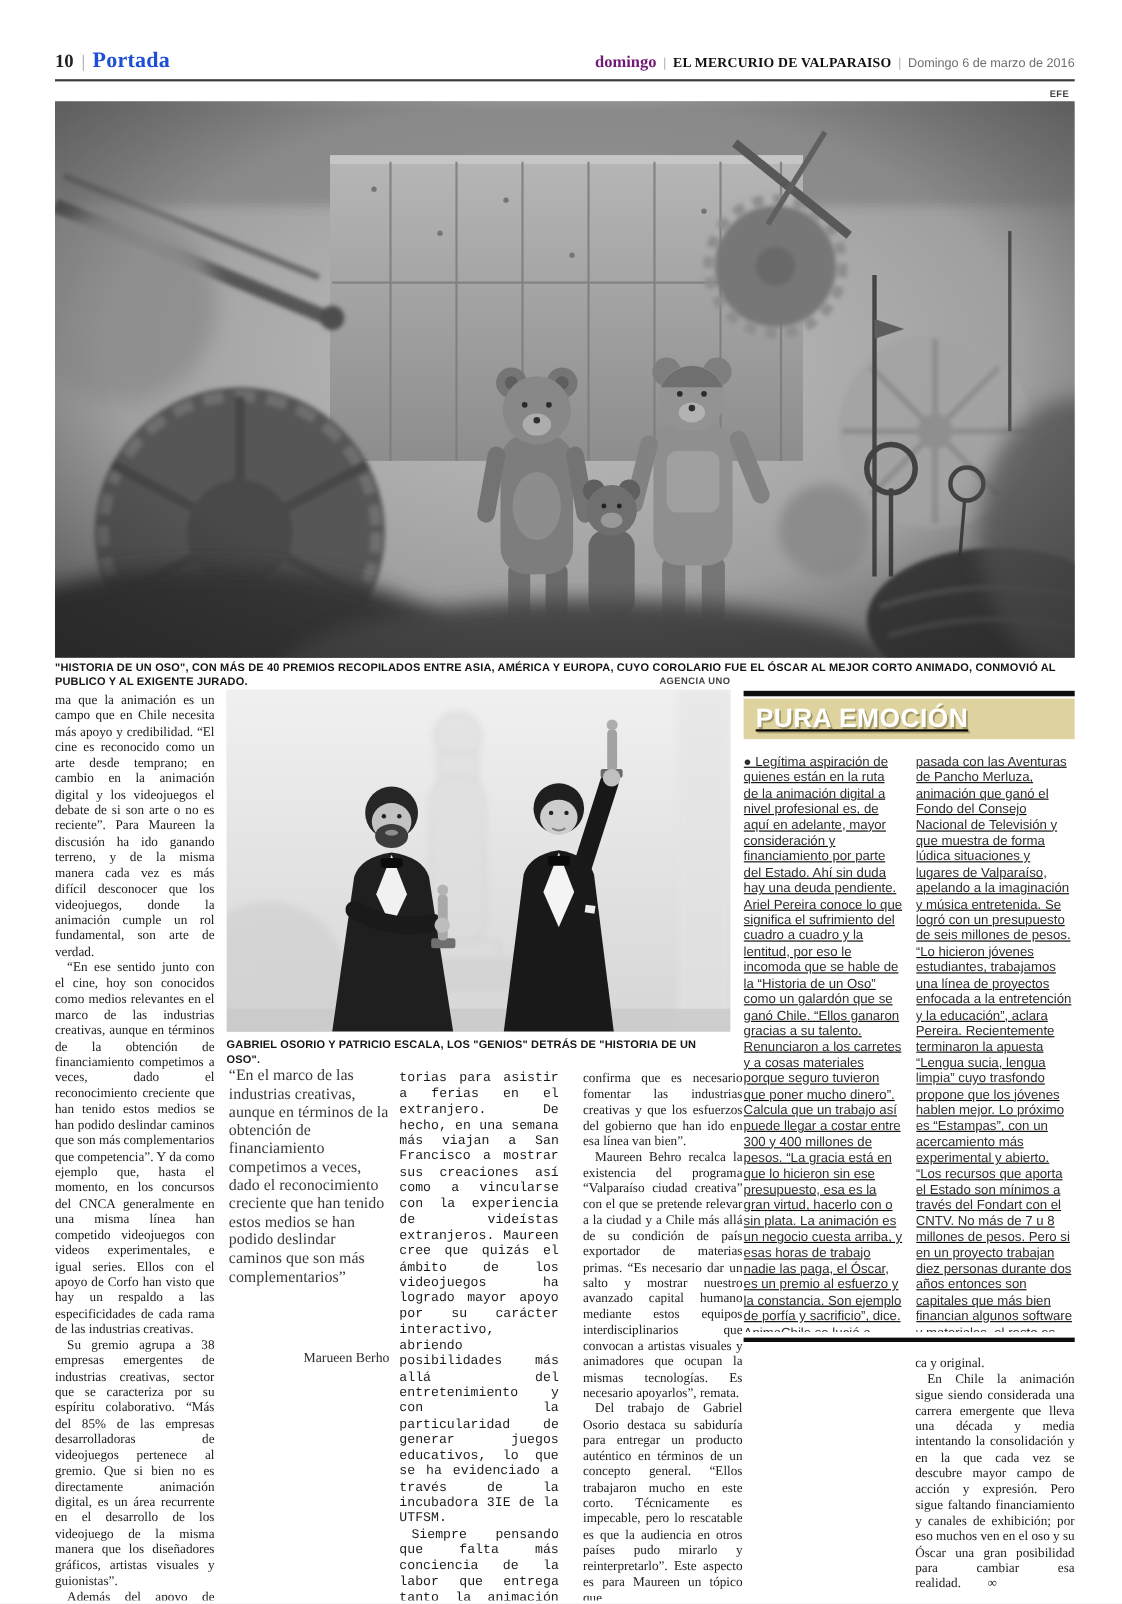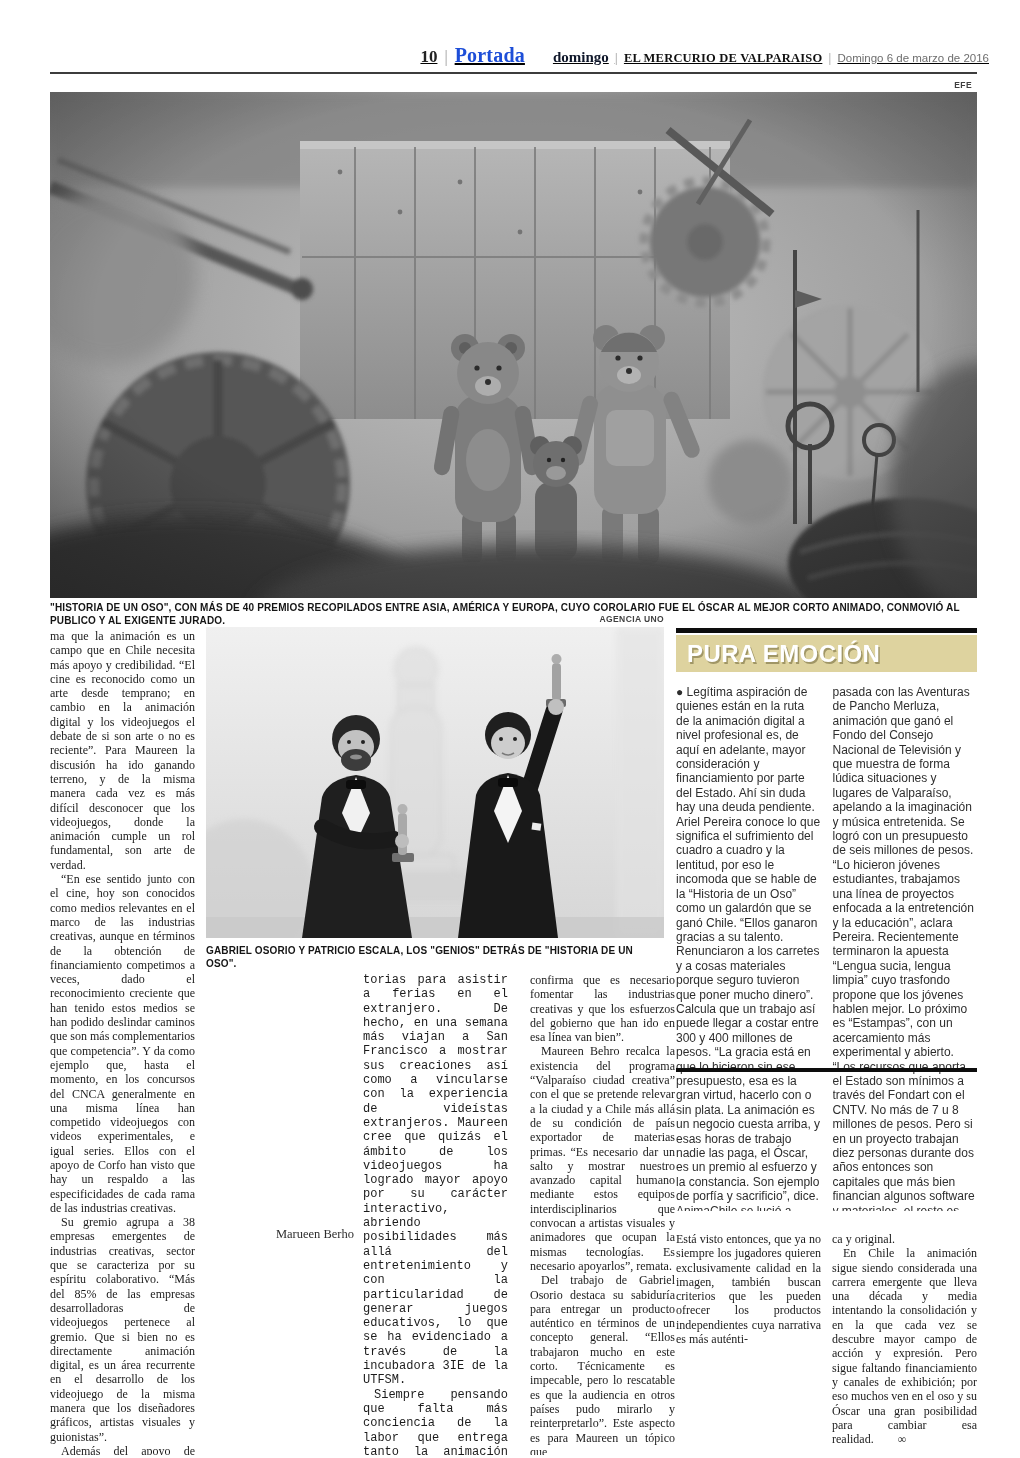--- a/index.html
+++ b/index.html
@@ -2,21 +2,21 @@
 <html lang="es"><head>
 <meta charset="utf-8">
 <style>
   html,body { margin:0; padding:0; background:#e9e9e9; }
   .page {
     position:relative; width:1020px; height:1458px; margin:0 auto;
     background:#ffffff; overflow:hidden;
     font-family:"Liberation Serif", serif;
   }
   
-  .hdr { position:absolute; left:62px; top:44px; width:927px; display:flex; justify-content:flex-end; align-items:baseline;text-decoration:underline; }
+  .hdr { position:absolute; left:50px; top:44px; width:927px; display:flex; justify-content:space-between; align-items:baseline; }
   .hdr-left { display:flex; align-items:baseline; gap:7px; }
   .hdr-pageno { font:700 17px "Liberation Serif", serif; color:#222; }
   .hdr-sep { color:#9a9a9a; font:400 16px "Liberation Serif", serif; }
   .hdr-section { font:700 20px "Liberation Serif", serif; color:#1d4ed8; letter-spacing:.2px; }
   .hdr-right { display:flex; align-items:baseline; gap:6px; }
   .hdr-edition { font:700 15px "Liberation Serif", serif; }
   .hdr-paper { font:700 12.5px "Liberation Serif", serif; color:#111; letter-spacing:.2px; }
   .hdr-sep2 { color:#b5b5b5; font:400 12px "Liberation Sans", sans-serif; }
   .hdr-date { font:400 11.5px "Liberation Sans", sans-serif; color:#6e6e6e; }
   .hdr-rule { position:absolute; left:50px; top:72px; width:927px; height:2px; background:#3c3c3c; }
@@ -40,21 +40,21 @@
   .col3 { left:363px; top:973px;  height:482px;font-family:Liberation Mono, monospace; }
   .col4 { left:530px; top:973px;  height:482px; }
   .col5 { left:676px; top:1232px; height:224px; }
   .col6 { left:832px; top:1232px; height:224px; }
   
   .pull-quote { position:absolute; left:208px; top:970px; width:146px; height:252px; overflow:hidden;
     font:400 14.5px/16.6px "Liberation Serif", serif; color:#3a3a3a; }
   .quote-author { position:absolute; left:208px; top:1227px; width:146px; text-align:right;
     font:400 12.5px "Liberation Serif", serif; color:#2d2d2d; }
   
-  .sidebar { position:absolute; left:676px; top:628px; width:301px; height:444px; }
+  .sidebar { position:absolute; left:676px; top:628px; width:301px; height:592px;text-decoration:underline; }
   .sb-topbar { height:5px; background:#0d0d0d; }
   .sb-band { height:37px; margin-top:2px; display:flex; align-items:center; padding-left:11px; box-sizing:border-box; }
   .sb-title { font:700 24px "Liberation Sans", sans-serif; color:#ffffff; letter-spacing:.4px;
     text-shadow:1.5px 1.5px 0 rgba(110,100,55,.55); }
   .sb-cols { display:flex; gap:12px; margin-top:13px; height:526px; overflow:hidden; }
   .sb-col { width:145px; overflow:hidden;
     font:400 12px/14.4px "Liberation Sans", sans-serif; color:#2e2e2e; text-align:left; }
   .sb-col p { margin:0; }
   .sb-bottomrule { position:absolute; left:0; bottom:0; width:100%; height:4px; background:#0d0d0d; }
 </style>
@@ -63,21 +63,21 @@
 
 <div class="page">
 
   <div class="hdr">
     <div class="hdr-left">
       <span class="hdr-pageno">10</span>
       <span class="hdr-sep">|</span>
       <span class="hdr-section">Portada</span>
     </div>
     <div class="hdr-right">
-      <span class="hdr-edition" style="color: #0f172a; margin-left: 28px;">domingo</span>
+      <span class="hdr-edition" style="color: #701a75; margin-left: 28px;">domingo</span>
       <span class="hdr-sep2">|</span>
       <span class="hdr-paper">EL MERCURIO DE VALPARAISO</span>
       <span class="hdr-sep2">|</span>
       <span class="hdr-date">Domingo 6 de marzo de 2016</span>
     </div>
   </div>
   <div class="hdr-rule"></div>
 
   <div class="credit credit-main">EFE</div>
   <figure class="main-photo">
@@ -307,20 +307,21 @@
   </figure>
   <div class="caption2">GABRIEL OSORIO Y PATRICIO ESCALA, LOS "GENIOS" DETRÁS DE "HISTORIA DE UN OSO".</div>
 
   <section class="col col1">
       <p>ma que la animación es un campo que en Chile necesita más apoyo y credibilidad. “El cine es reconocido como un arte desde temprano; en cambio en la animación digital y los videojuegos el debate de si son arte o no es reciente”. Para Maureen la discusión ha ido ganando terreno, y de la misma manera cada vez es más difícil desconocer que los videojuegos, donde la animación cumple un rol fundamental, son arte de verdad.</p>
       <p>“En ese sentido junto con el cine, hoy son conocidos como medios relevantes en el marco de las industrias creativas, aunque en términos de la obtención de financiamiento competimos a veces, dado el reconocimiento creciente que han tenido estos medios se han podido deslindar caminos que son más complementarios que competencia”. Y da como ejemplo que, hasta el momento, en los concursos del CNCA generalmente en una misma línea han competido videojuegos con videos experimentales, e igual series. Ellos con el apoyo de Corfo han visto que hay un respaldo a las especificidades de cada rama de las industrias creativas.</p>
       <p>Su gremio agrupa a 38 empresas emergentes de industrias creativas, sector que se caracteriza por su espíritu colaborativo. “Más del 85% de las empresas desarrolladoras de videojuegos pertenece al gremio. Que si bien no es directamente animación digital, es un área recurrente en el desarrollo de los videojuego de la misma manera que los diseñadores gráficos, artistas visuales y guionistas”.</p>
       <p>Además del apoyo de Corfo a través de un programa de emprendimiento, también reciben respaldo de ProChile a través de concursos y convoca-</p>
     </section>
 
+  <aside class="pull-quote">“En el marco de las industrias creativas, aunque en términos de la obtención de financiamiento competimos a veces, dado el reconocimiento creciente que han tenido estos medios se han podido deslindar caminos que son más complementarios”</aside>
   <div class="quote-author">Marueen Berho</div>
 
   <section class="col col3">
       <p>torias para asistir a ferias en el extranjero. De hecho, en una semana más viajan a San Francisco a mostrar sus creaciones así como a vincularse con la experiencia de videístas extranjeros. Maureen cree que quizás el ámbito de los videojuegos ha logrado mayor apoyo por su carácter interactivo, abriendo posibilidades más allá del entretenimiento y con la particularidad de generar juegos educativos, lo que se ha evidenciado a través de la incubadora 3IE de la UTFSM.</p>
       <p>Siempre pensando que falta más conciencia de la labor que entrega tanto la animación digital como los videojuegos, esta socióloga coincide con que el premio entregado a “Historia de un Oso” los beneficia a todos por su impacto positivo en la industria audiovisual chilena. “Nos demuestra que existen equipos altamente calificados con profesionales bien formados para realizar obras de alta calidad a la par de obras internacionales. A la vez,</p>
     </section>
   <section class="col col4">
       <p>confirma que es necesario fomentar las industrias creativas y que los esfuerzos del gobierno que han ido en esa línea van bien”.</p>
       <p>Maureen Behro recalca la existencia del programa “Valparaíso ciudad creativa” con el que se pretende relevar a la ciudad y a Chile más allá de su condición de país exportador de materias primas. “Es necesario dar un salto y mostrar nuestro avanzado capital humano mediante estos equipos interdisciplinarios que convocan a artistas visuales y animadores que ocupan la mismas tecnologías. Es necesario apoyarlos”, remata.</p>
       <p>Del trabajo de Gabriel Osorio destaca su sabiduría para entregar un producto auténtico en términos de un concepto general. “Ellos trabajaron mucho en este corto. Técnicamente es impecable, pero lo rescatable es que la audiencia en otros países pudo mirarlo y reinterpretarlo”. Este aspecto es para Maureen un tópico que</p>
@@ -336,20 +337,19 @@
           <p>● Legítima aspiración de quienes están en la ruta de la animación digital a nivel profesional es, de aquí en adelante, mayor consideración y financiamiento por parte del Estado. Ahí sin duda hay una deuda pendiente. Ariel Pereira conoce lo que significa el sufrimiento del cuadro a cuadro y la lentitud, por eso le incomoda que se hable de la “Historia de un Oso” como un galardón que se ganó Chile. “Ellos ganaron gracias a su talento. Renunciaron a los carretes y a cosas materiales porque seguro tuvieron que poner mucho dinero”. Calcula que un trabajo así puede llegar a costar entre 300 y 400 millones de pesos. “La gracia está en que lo hicieron sin ese presupuesto, esa es la gran virtud, hacerlo con o sin plata. La animación es un negocio cuesta arriba, y esas horas de trabajo nadie las paga, el Óscar, es un premio al esfuerzo y la constancia. Son ejemplo de porfía y sacrificio”, dice. AnimaChile se lució a mediados de la década</p>
         </div>
       <div class="sb-col">
           <p>pasada con las Aventuras de Pancho Merluza, animación que ganó el Fondo del Consejo Nacional de Televisión y que muestra de forma lúdica situaciones y lugares de Valparaíso, apelando a la imaginación y música entretenida. Se logró con un presupuesto de seis millones de pesos. “Lo hicieron jóvenes estudiantes, trabajamos una línea de proyectos enfocada a la entretención y la educación”, aclara Pereira. Recientemente terminaron la apuesta “Lengua sucia, lengua limpia” cuyo trasfondo propone que los jóvenes hablen mejor. Lo próximo es “Estampas”, con un acercamiento más experimental y abierto. “Los recursos que aporta el Estado son mínimos a través del Fondart con el CNTV. No más de 7 u 8 millones de pesos. Pero si en un proyecto trabajan diez personas durante dos años entonces son capitales que más bien financian algunos software y materiales, el resto es pura emoción”.</p>
         </div>
     </div>
     <div class="sb-bottomrule"></div>
   </section>
 
   <section class="col col5">
-      <p>Está visto entonces, que ya no siempre los jugadores quieren exclusivamente calidad en la imagen, también buscan criterios que les pueden ofrecer los productos independientes cuya narrativa es más auténti-</p>
     </section>
   <section class="col col6">
       <p>ca y original.</p>
       <p>En Chile la animación sigue siendo considerada una carrera emergente que lleva una década y media intentando la consolidación y en la que cada vez se descubre mayor campo de acción y expresión. Pero sigue faltando financiamiento y canales de exhibición; por eso muchos ven en el oso y su Óscar una gran posibilidad para cambiar esa realidad.  ∞</p>
     </section>
 
 </div>
 
 </body></html>

